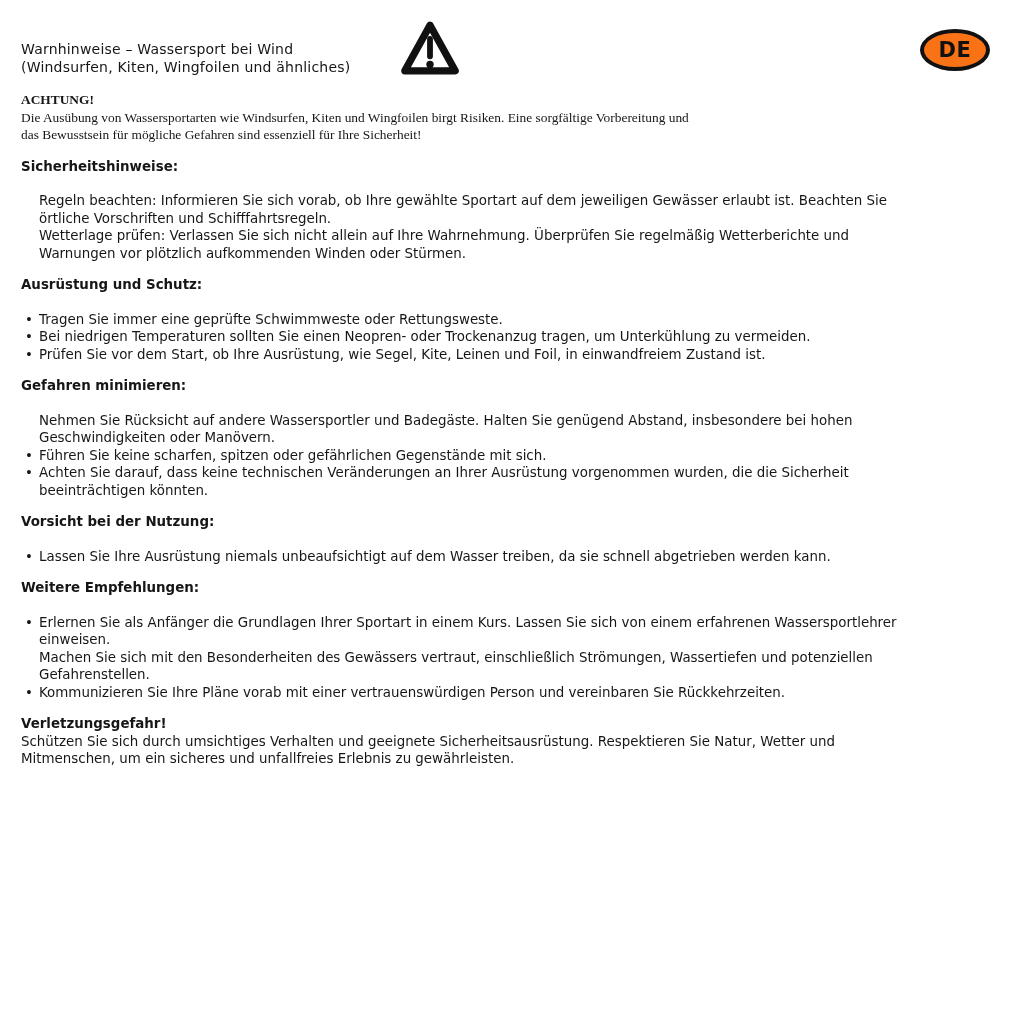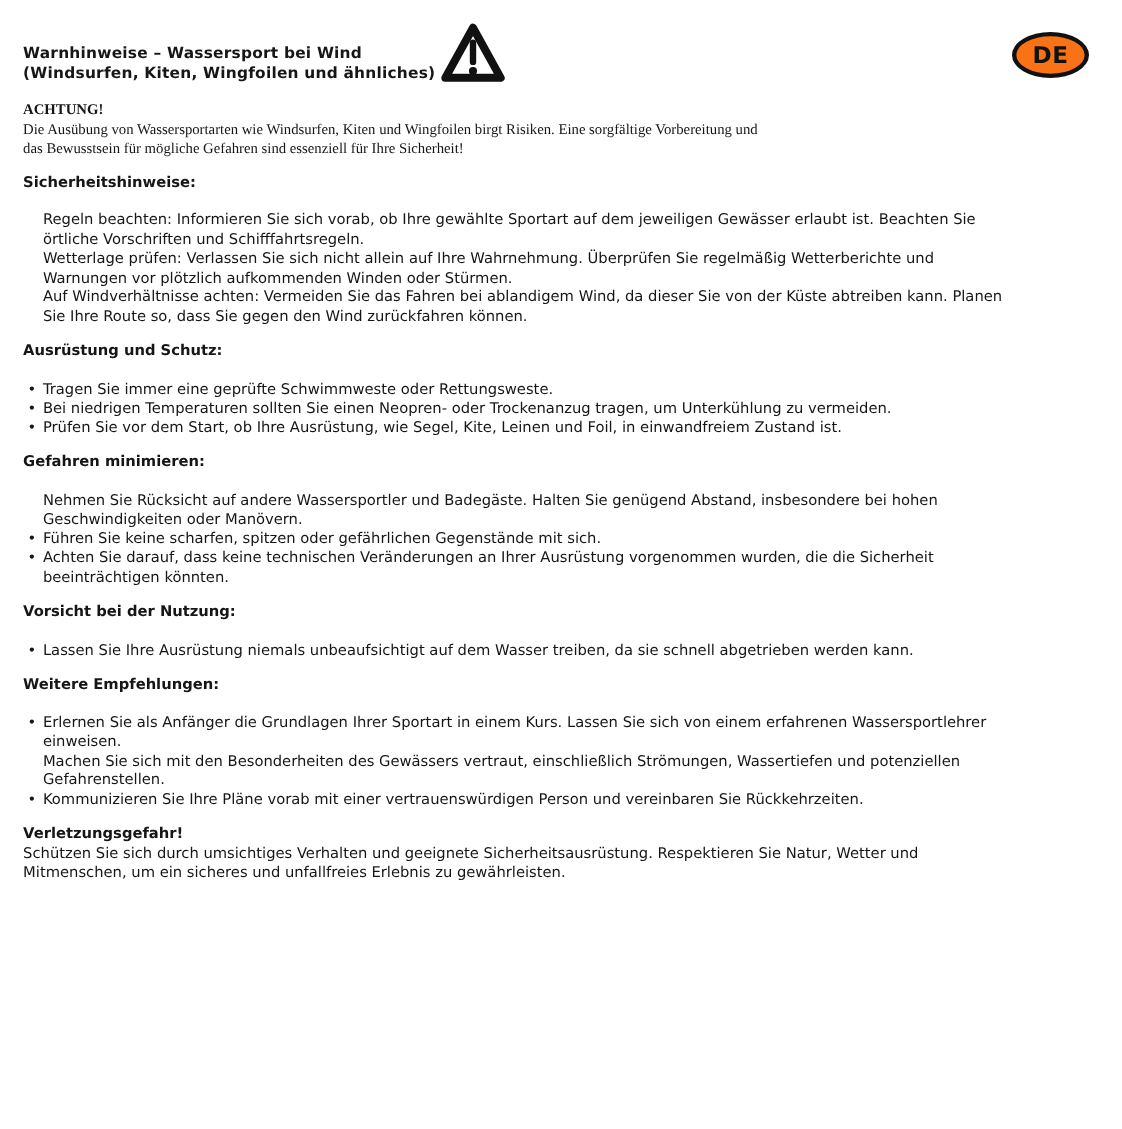--- a/index.html
+++ b/index.html
@@ -8,21 +8,21 @@
     width: 1020px; height: 1026px;
     font-family: "DejaVu Sans", "Liberation Sans", sans-serif;
     color: #161616;
     overflow: hidden;
   }
   .page { position: relative; width: 1020px; height: 1026px; background: #ffffff; overflow: hidden; }
 
   
   .doc-title {
     position: absolute; left: 21px; top: 40px;
-    font-size: 14px; line-height: 18px; font-weight: bold;
+    font-size: 14px; line-height: 18px; font-weight: normal;
     white-space: pre-line; letter-spacing: 0.2px;
   }
   .warn-triangle { position: absolute; left: 399px; top: 19px; width: 62px; height: 59px; }
   .lang-badge {
     position: absolute; left: 920px; top: 29px;
     width: 70px; height: 42px;
     border: 4px solid #111111; border-radius: 50%;
     display: flex; align-items: center; justify-content: center;
     font-size: 21px; font-weight: bold; letter-spacing: 0.5px; color: #111111;
     background: #f97316;
@@ -73,24 +73,20 @@
       </section>
       <section class="section">
         <div class="heading">Sicherheitshinweise:</div>
         <div class="item indent">
           <span class="item-text">Regeln beachten: Informieren Sie sich vorab, ob Ihre gewählte Sportart auf dem jeweiligen Gewässer erlaubt ist. Beachten Sie
 örtliche Vorschriften und Schifffahrtsregeln.</span>
         </div>
         <div class="item indent">
           <span class="item-text">Wetterlage prüfen: Verlassen Sie sich nicht allein auf Ihre Wahrnehmung. Überprüfen Sie regelmäßig Wetterberichte und
 Warnungen vor plötzlich aufkommenden Winden oder Stürmen.</span>
-        </div>
-        <div class="item indent">
-          <span class="item-text">Auf Windverhältnisse achten: Vermeiden Sie das Fahren bei ablandigem Wind, da dieser Sie von der Küste abtreiben kann. Planen
-Sie Ihre Route so, dass Sie gegen den Wind zurückfahren können.</span>
         </div>
       </section>
       <section class="section">
         <div class="heading">Ausrüstung und Schutz:</div>
         <div class="item indent">
           <span class="marker">•</span>
           <span class="item-text">Tragen Sie immer eine geprüfte Schwimmweste oder Rettungsweste.</span>
         </div>
         <div class="item indent">
           <span class="marker">•</span>

